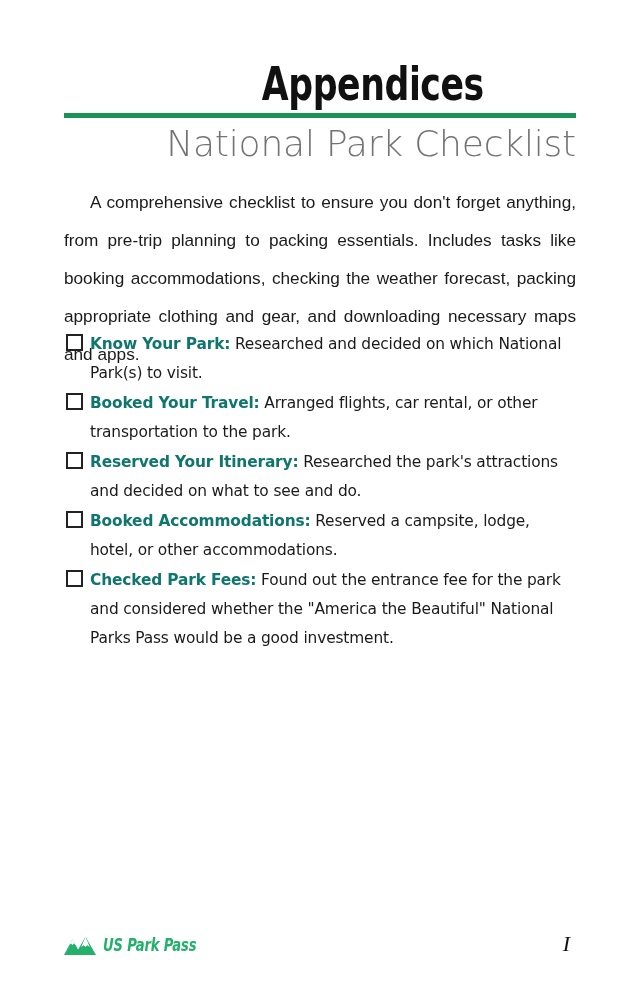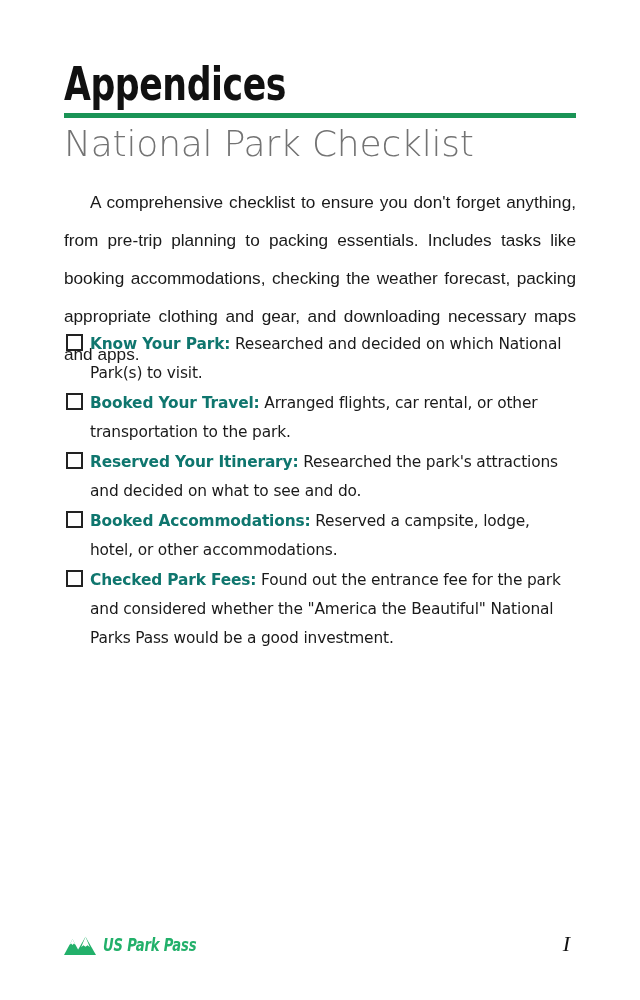--- a/index.html
+++ b/index.html
@@ -21,20 +21,21 @@
     inset: 0;
     padding: 0;
   }
 
   
   .header {
     position: absolute;
     left: 64px;
     top: 62px;
     width: 512px;
+    text-align: right;
   }
   .doc-title {
     font-family: "DejaVu Sans Condensed", "Liberation Sans Narrow", "Liberation Sans", sans-serif;
     font-weight: 700;
     font-size: 47px;
     line-height: 0.95;
     letter-spacing: -0.5px;
     color: #111111;
     transform: scaleX(0.82);
     transform-origin: left center;

